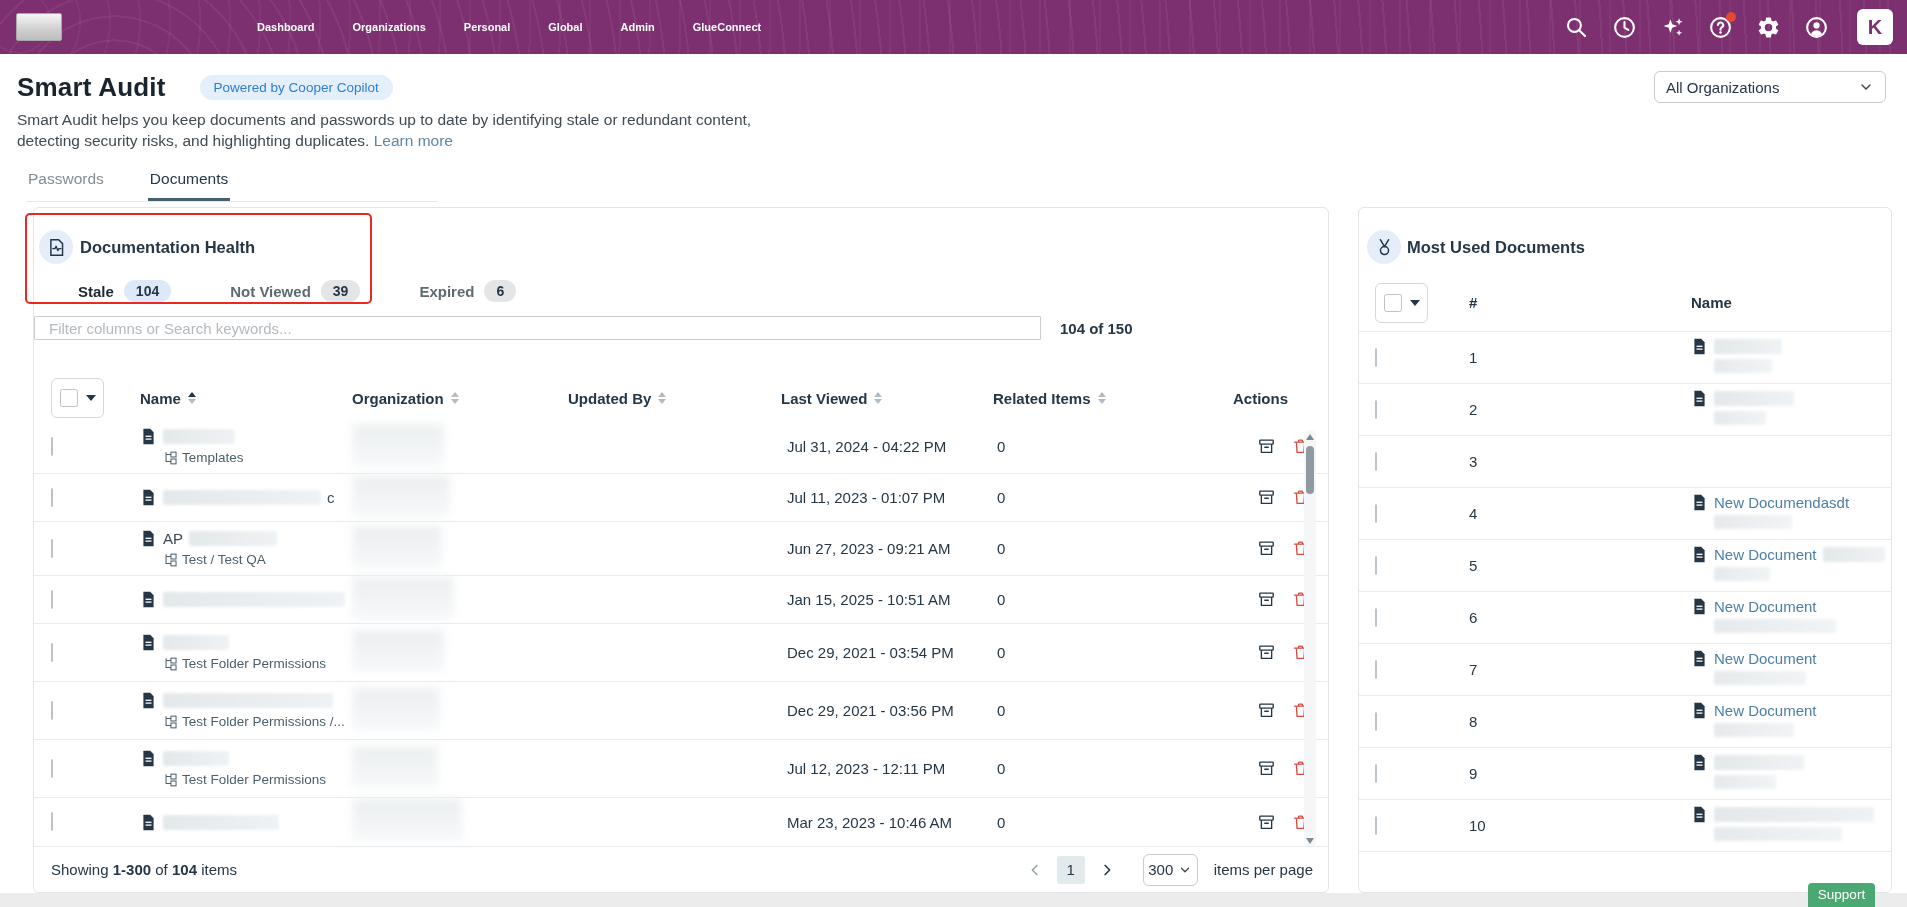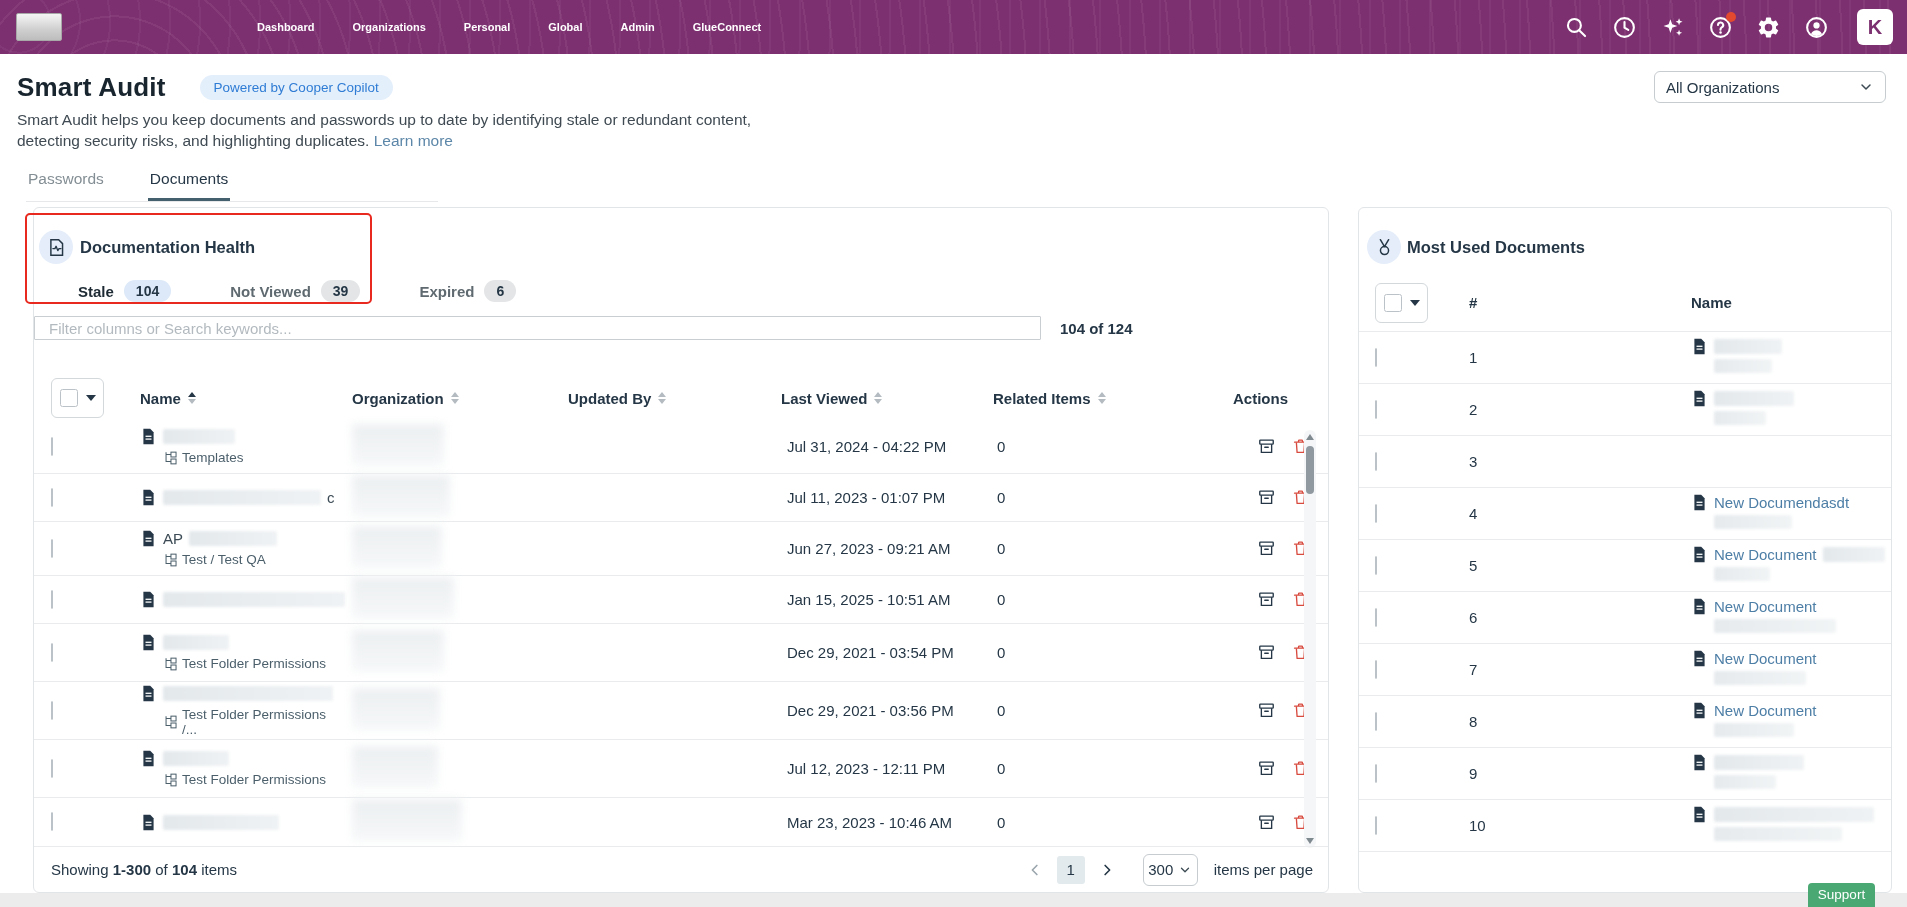--- a/index.html
+++ b/index.html
@@ -81,21 +81,21 @@
   .chk-cell { padding-left:17px; }
   .chk-combo { width:53px; height:40px; border:1px solid #d3d8db; border-radius:6px; display:flex;
     align-items:center; justify-content:center; gap:8px; cursor:pointer; background:#fff; }
   .checkbox { width:18px; height:18px; border:1.5px solid #bcc3c8; border-radius:2.5px; background:#fff; cursor:pointer; flex:none; }
   .caret { width:0; height:0; border-left:5px solid transparent; border-right:5px solid transparent; border-top:6px solid #253746; }
 
   .tbody { position:absolute; left:0; right:0; top:212px; }
   .t-row { border-bottom:1px solid #e9ebed; }
   .nline1 { display:flex; align-items:center; gap:6px; }
   .nline1 svg { width:17px; height:17px; flex:none; color:#253746; }
-  .nline2 { display:flex; align-items:center; gap:5px; margin:5px 8px 0 23px; font-size:13.5px; color:#4b5f6b; }
+  .nline2 { display:flex; align-items:center; gap:5px; margin:5px 0 0 23px; font-size:13.5px; color:#4b5f6b; }
   .nline2 svg { width:14px; height:14px; color:#4b5f6b; flex:none; }
   .blur-sm { display:inline-block; height:15px; border-radius:2px;
     background:linear-gradient(90deg,#e3e8eb,#eff2f4); filter:blur(1.6px); }
   .blur-org { display:inline-block; height:42px; border-radius:3px;
     background:linear-gradient(180deg,#eceff1,#f6f8f9); filter:blur(4px); }
   .blur-l2 { display:inline-block; height:14px; border-radius:2px;
     background:linear-gradient(90deg,#e6eaed,#f1f4f5); filter:blur(1.6px); }
   .date-cell { font-size:15px; color:#253746; padding-left:6px; }
   .rel-cell { font-size:15px; color:#253746; padding-left:4px; }
   .actions-cell { display:flex; align-items:center; gap:15px; padding-left:24px; }
@@ -300,21 +300,21 @@
       <span class="pill">39</span>
     </span>
     <span class="stat">
       <span class="stat-label">Expired</span>
       <span class="pill">6</span>
     </span>
   </div>
 
   <div class="filter-row">
     <input class="filter-input" placeholder="Filter columns or Search keywords..." style="">
-    <span class="filter-count">104 of 124</span>
+    <span class="filter-count">104 of 150</span>
   </div>
 
   <div class="thead tgrid">
     <div class="chk-cell">
         <span class="chk-combo">
       <span class="checkbox"></span>
       <span class="caret"></span>
         </span>
       </div>
     <div class="col-head">

